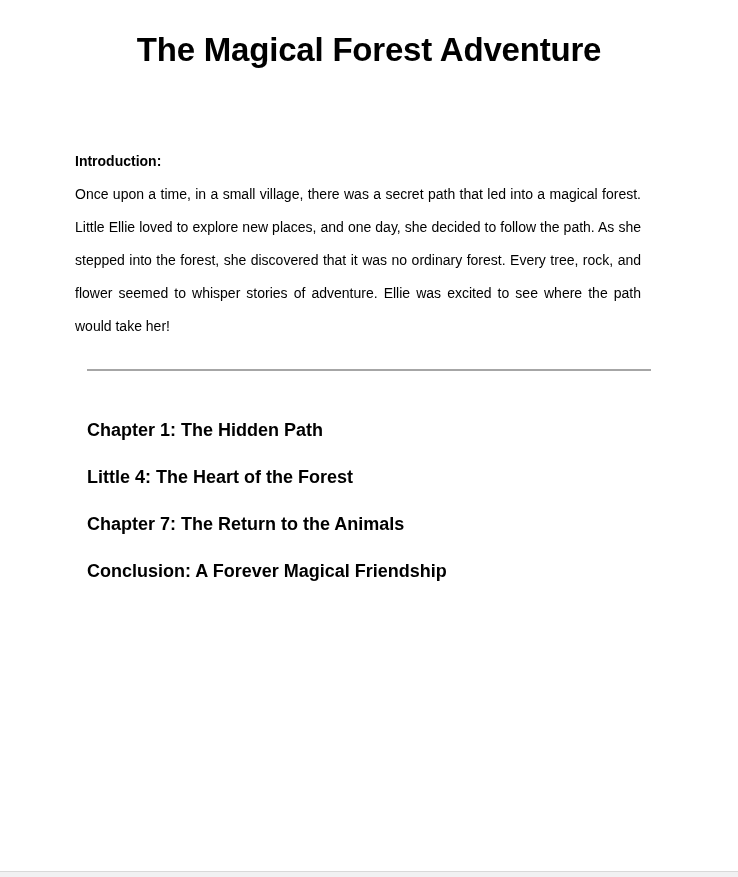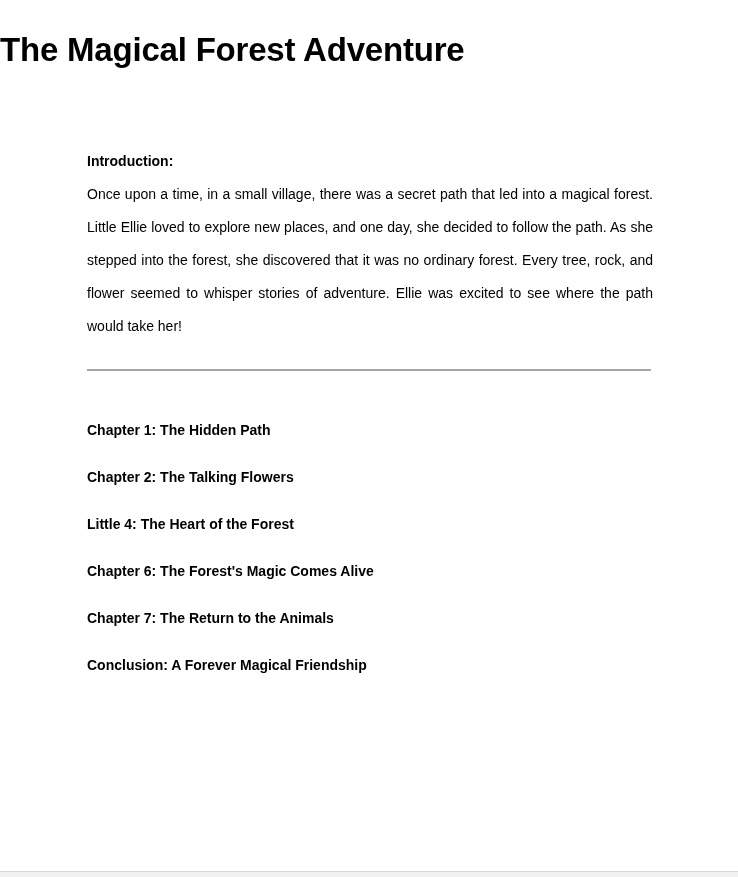--- a/index.html
+++ b/index.html
@@ -21,30 +21,30 @@
     background: #ffffff;
     border-bottom: 1px solid #d9d9d9;
     box-sizing: border-box;
   }
   .doc-title {
     position: absolute;
     top: 28px;
     left: 0;
     width: 738px;
     margin: 0;
-    text-align: left;
+    text-align: center;
     font-size: 33px;
     line-height: 44px;
     font-weight: 700;
     letter-spacing: -0.2px;
   }
   .intro {
     position: absolute;
     top: 145px;
-    left: 87px;
+    left: 75px;
     width: 566px;
     font-size: 14px;
     line-height: 33px;
   }
   .intro-heading {
     font-weight: 700;
   }
   .intro-body {
     text-align: justify;
   }
@@ -58,21 +58,21 @@
     border: none;
     background: #a6a6a6;
   }
   .chapters {
     position: absolute;
     top: 414px;
     left: 87px;
     width: 566px;
   }
   .chapter-item {
-    font-size: 14px;
+    font-size: 18px;
     font-weight: 700;
     line-height: 33px;
     margin: 0 0 14px 0;
     white-space: nowrap;
   }
   .below-page {
     width: 738px;
     height: 5px;
     background: #f1f1f2;
   }
@@ -86,22 +86,20 @@
 
   <div class="intro">
     <div class="intro-heading">Introduction:</div>
     <div class="intro-body">Once upon a time, in a small village, there was a secret path that led into a magical forest. Little Ellie loved to explore new places, and one day, she decided to follow the path. As she stepped into the forest, she discovered that it was no ordinary forest. Every tree, rock, and flower seemed to whisper stories of adventure. Ellie was excited to see where the path would take her!</div>
   </div>
 
   <div class="divider"></div>
 
   <div class="chapters">
     <div class="chapter-item">Chapter 1: The Hidden Path</div>
-    <div class="chapter-item">Chapter 2: The Talking Flowers</div>
     <div class="chapter-item">Little 4: The Heart of the Forest</div>
-    <div class="chapter-item">Chapter 6: The Forest's Magic Comes Alive</div>
     <div class="chapter-item">Chapter 7: The Return to the Animals</div>
     <div class="chapter-item">Conclusion: A Forever Magical Friendship</div>
   </div>
 
 </div>
 
 <div class="below-page"></div>
 
 </body></html>

